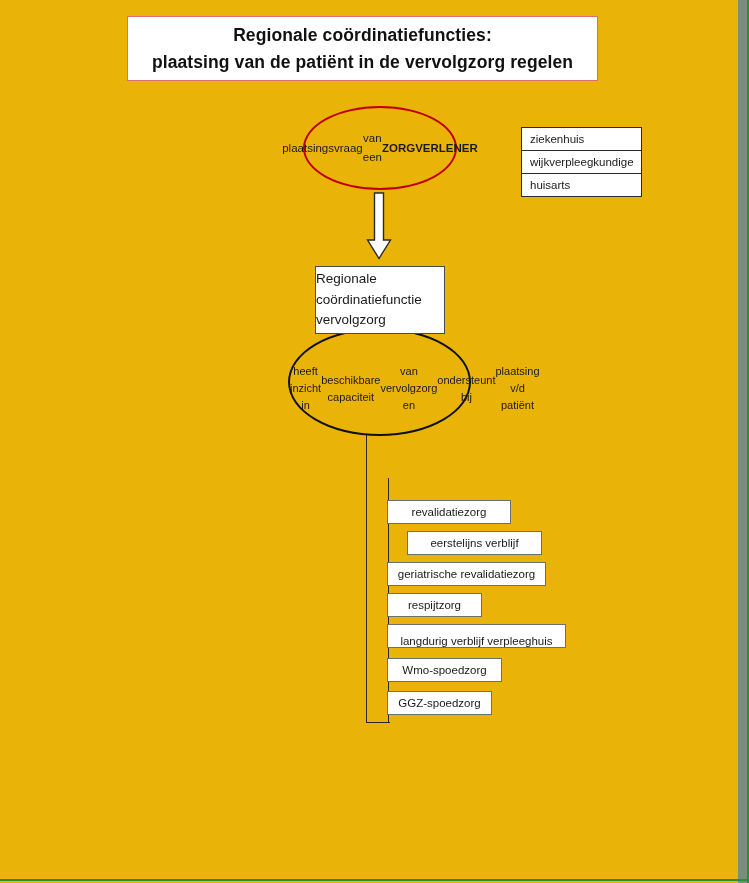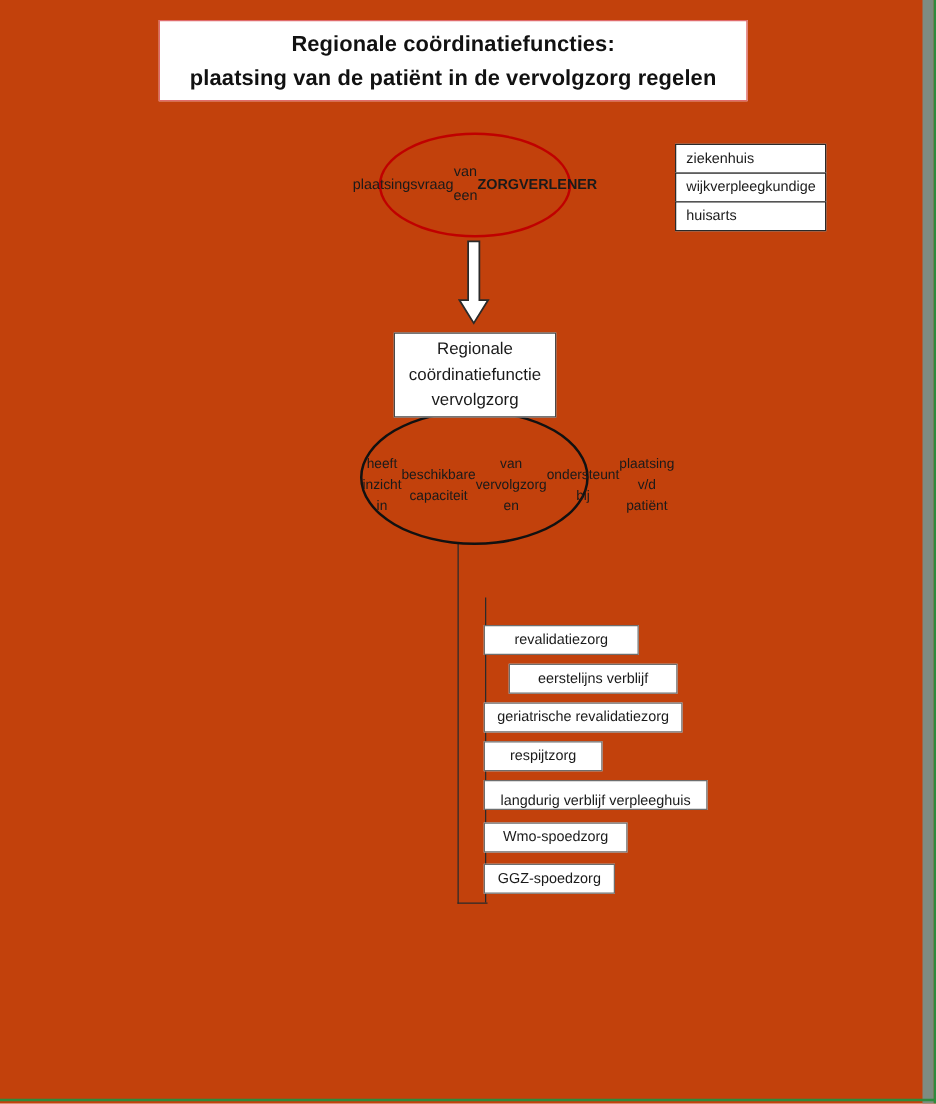--- a/index.html
+++ b/index.html
@@ -9,21 +9,21 @@
     background: #ffffff;
   }
   body {
     font-family: "Liberation Sans", sans-serif;
     -webkit-font-smoothing: antialiased;
   }
   #page {
     position: relative;
     width: 749px;
     height: 883px;
-    background: #c2410c;
+    background: #eab308;
     overflow: hidden;
   }
 
   
   .edge-green-bottom {
     position: absolute;
     left: 0;
     top: 879px;
     width: 749px;
     height: 2px;
@@ -118,24 +118,25 @@
   #ellipse-door .ln {
     font-size: 12.5px;
     color: #1a1a1a;
     line-height: 1.7;
     text-align: center;
   }
 
   
   .provider-box {
     border: 1px solid #2a2a2a;
-    left: 540px;
+    left: 521px;
     width: 121px;
     height: 24px;
     z-index: 4;
+    margin-top: 12px;
   }
   .provider-box span {
     font-size: 11.5px;
     color: #1a1a1a;
     padding-left: 8px;
   }
   #provider-0 { top: 115px; }
   #provider-1 { top: 138px; }
   #provider-2 { top: 161px; }
 
@@ -152,21 +153,21 @@
   
   #box-coordination {
     left: 315px;
     top: 266px;
     width: 130px;
     height: 68px;
     border: 1px solid #4a4a4a;
     z-index: 6;
     flex-direction: column;
     justify-content: center;
-    align-items: center;
+    align-items: flex-start;
   }
   #box-coordination .ln {
     font-size: 13.5px;
     color: #1a1a1a;
     line-height: 1.55;
     text-align: center;
   }
 
   
   #ellipse-inzicht-capaciteit {

